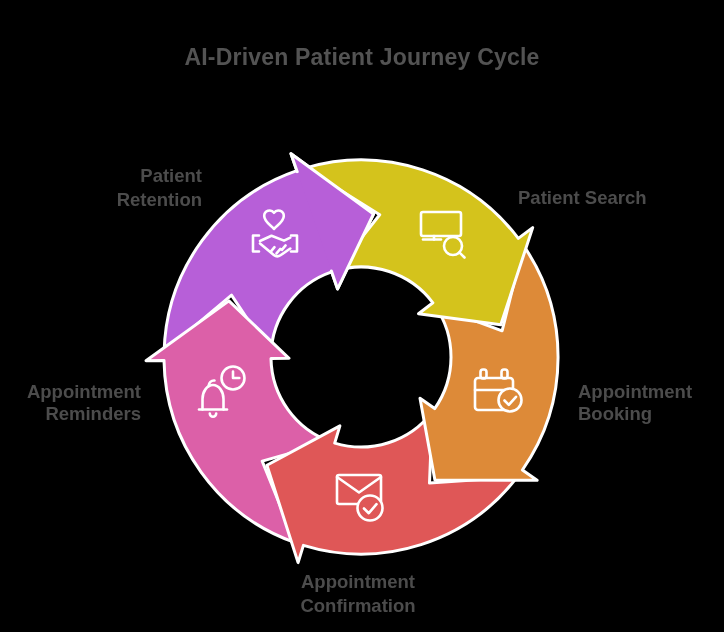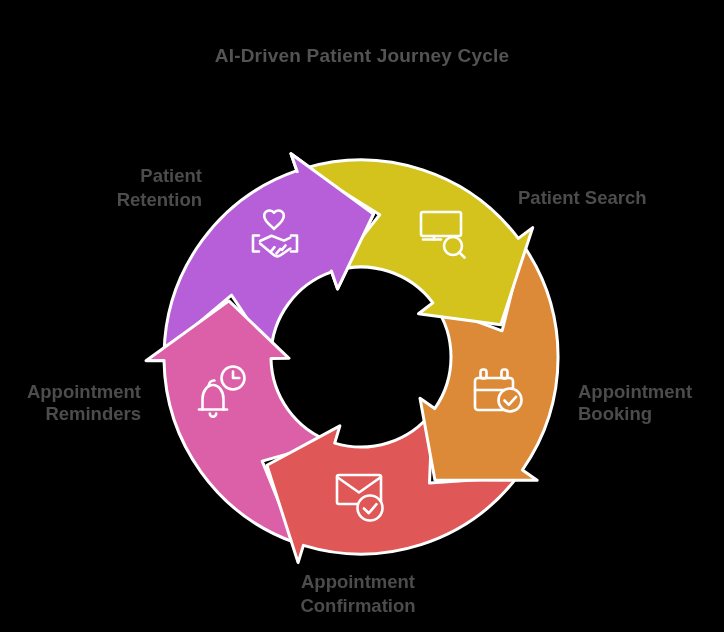--- a/index.html
+++ b/index.html
@@ -1,20 +1,20 @@
 <!DOCTYPE html>
 <html><head>
 <meta charset="utf-8">
 <style>
   html,body{margin:0;padding:0;background:#000;}
   body{width:724px;height:632px;overflow:hidden;}
   .stage{position:relative;width:724px;height:632px;
          font-family:"Liberation Sans","DejaVu Sans",sans-serif;}
   .title{position:absolute;top:46px;left:0;width:100%;margin:0;text-align:center;
-         font-size:19px;font-weight:700;line-height:1;letter-spacing:.2px;
+         font-size:23px;font-weight:700;line-height:1;letter-spacing:.2px;
          color:var(--title-color,#535353);}
   svg.diagram{position:absolute;left:0;top:0;width:724px;height:632px;}
   .seg{stroke:var(--outline,#ffffff);stroke-width:3;stroke-linejoin:round;}
   .seg-edge{fill:none;stroke:var(--outline,#ffffff);stroke-width:3;
             stroke-linejoin:round;stroke-linecap:round;}
   .icon-line{fill:none;stroke:var(--icon-stroke,#ffffff);stroke-width:2.6;
              stroke-linecap:round;stroke-linejoin:round;}
   .badge{stroke:var(--icon-stroke,#ffffff);stroke-width:2.6;}
   .step-label{font-size:18.5px;font-weight:600;fill:var(--label-color,#4c4c4c);}
 </style>

